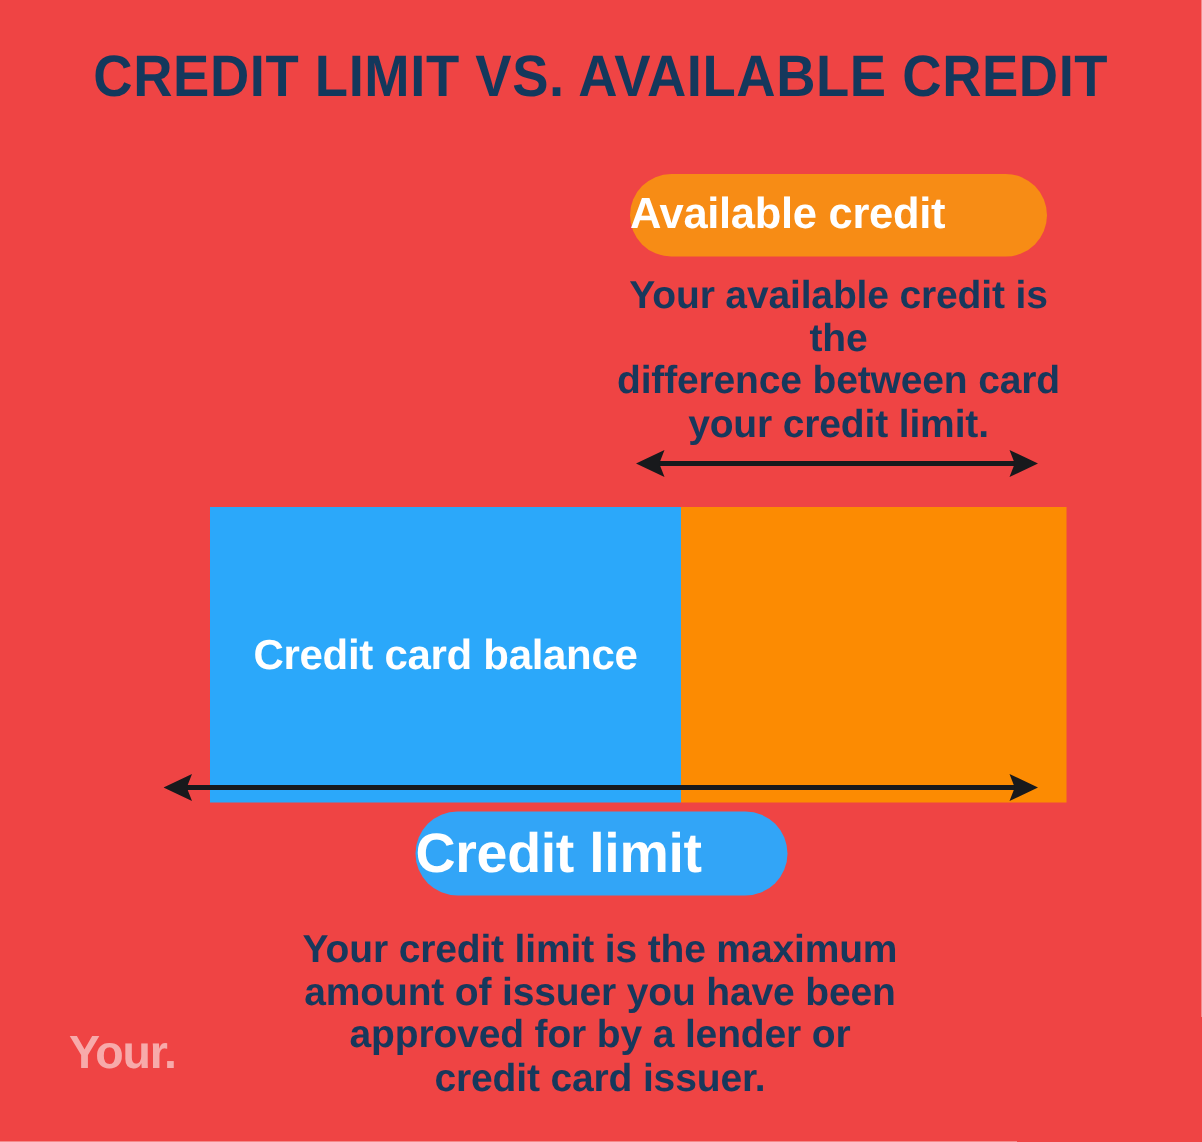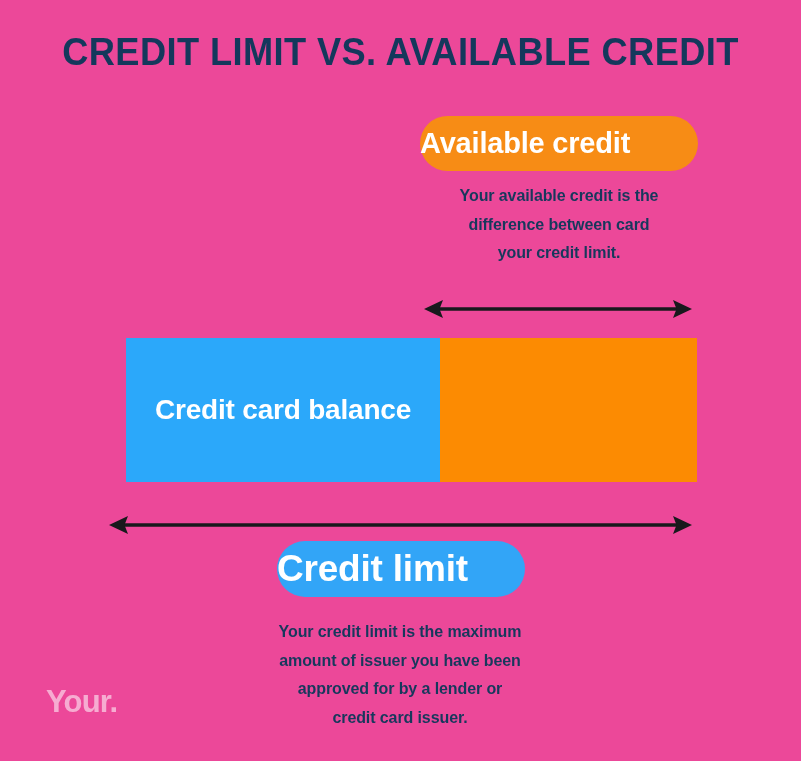--- a/index.html
+++ b/index.html
@@ -62,45 +62,45 @@
     width: 248px;
     height: 56px;
     background: #32a5f7;
     font-size: 37px;
   }
 
   
   .body-copy {
     position: absolute;
     color: #17385c;
-    font-size: 16px;
+    font-size: 26px;
     font-weight: bold;
     line-height: 28.5px;
     text-align: center;
     letter-spacing: -0.1px;
   }
   #copy-available {
     left: 398px;
     top: 182px;
     width: 322px;
   }
   #copy-limit {
     left: 190px;
     top: 618px;
     width: 420px;
   }
   .body-copy span { display: block; }
 
   
   #bar {
     position: absolute;
-    left: 101px;
+    left: 115px;
     top: 338px;
     width: 571px;
-    height: 144px;
+    height: 197px;
     display: flex;
     padding-left: 25px;
   }
   #bar-balance {
     width: 315px;
     height: 100%;
     background: #2ba8fa;
     display: flex;
     align-items: center;
     justify-content: center;
@@ -143,21 +143,21 @@
     color: #ffffff;
     opacity: 0.55;
     font-size: 31px;
     font-weight: bold;
     letter-spacing: -0.8px;
   }
 </style>
 </head>
 <body>
 
-<div id="infographic" style="background: #ec4899;">
+<div id="infographic" style="background: #ef4444;">
 
   <div id="title" style="color: rgb(20, 56, 92);">CREDIT LIMIT VS. AVAILABLE CREDIT</div>
 
   <div class="pill" id="pill-available" style="background: rgb(247, 140, 21);">
     <span>Available credit</span>
   </div>
 
   <div class="body-copy" id="copy-available">
     <span>Your available credit is the</span>
     <span>difference between card</span>

